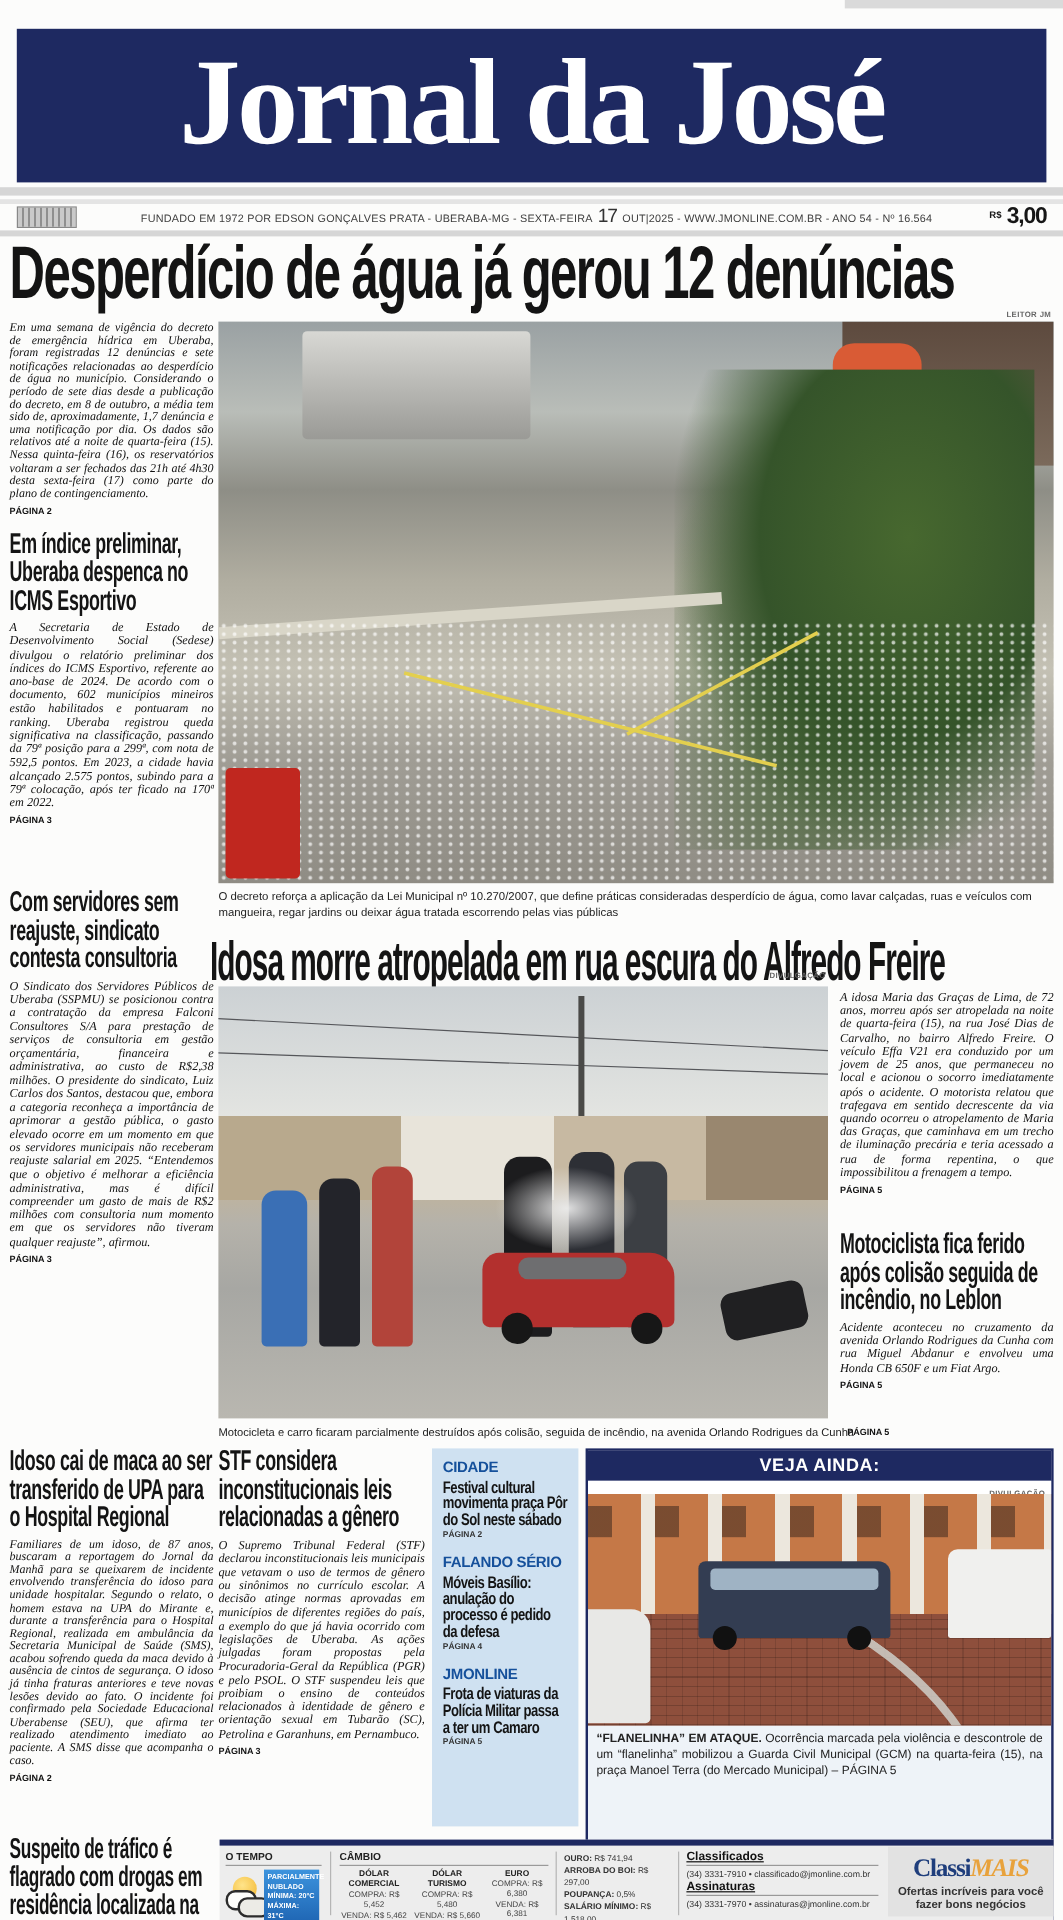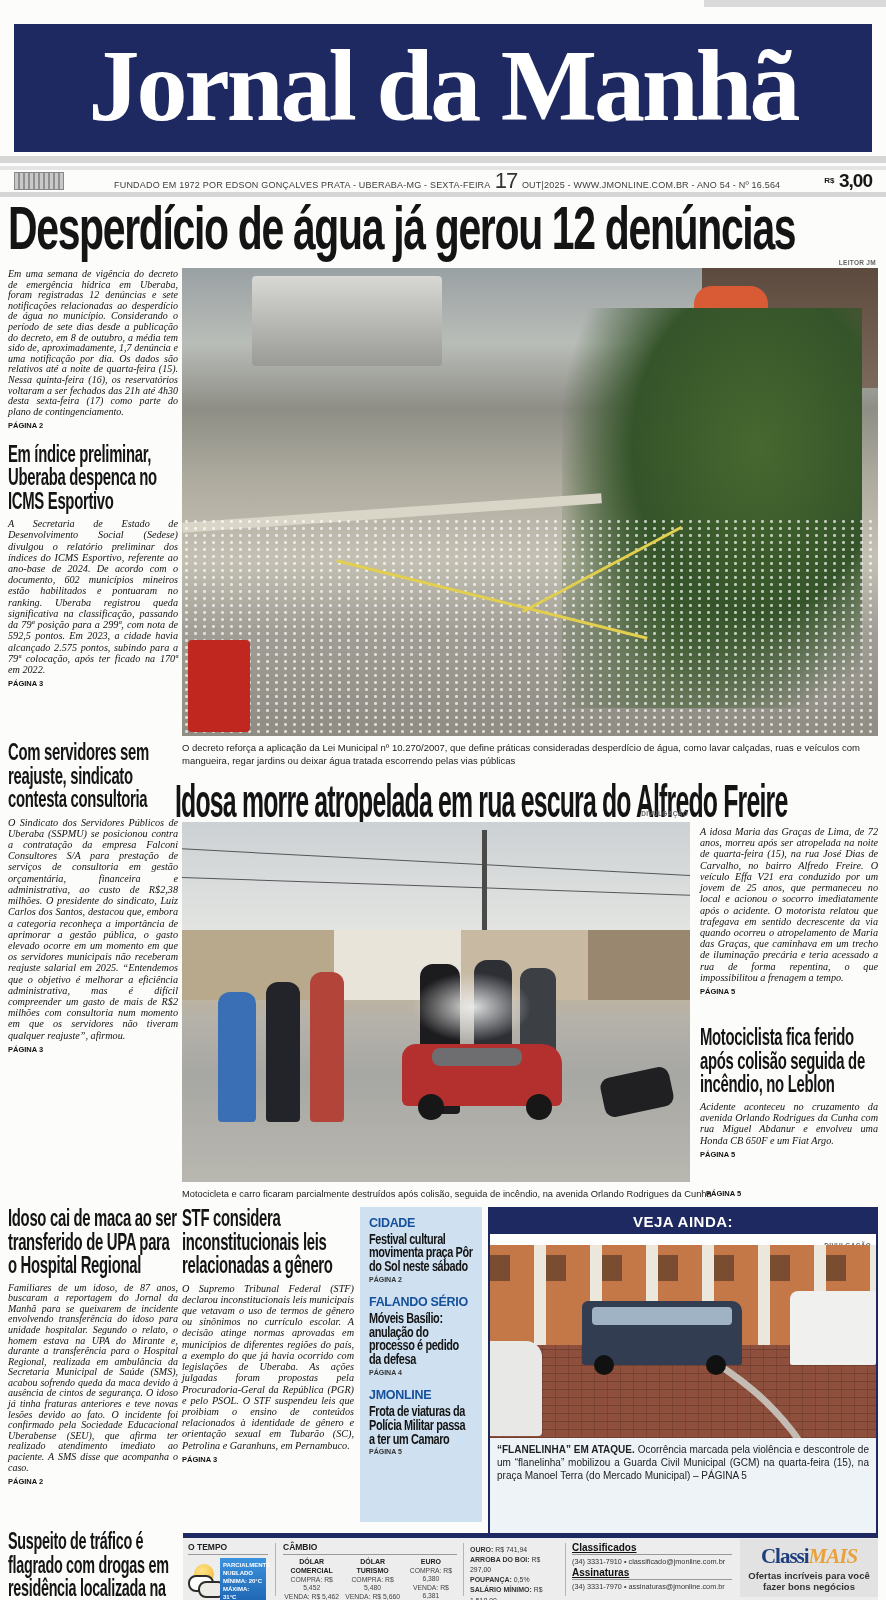--- a/index.html
+++ b/index.html
@@ -17,21 +17,21 @@
   .caption{font-size:9.5px;line-height:1.32;color:#222;}
   .stripe{position:absolute;left:0;width:886px;}
   
   .masthead{left:14px;top:24px;width:858px;height:128px;background:#1e2961;}
   .mast-title{width:100%;text-align:center;font-family:"Liberation Serif",serif;font-weight:bold;
               font-size:102px;line-height:124px;color:#fff;letter-spacing:-3px;}
   .inforow{left:14px;top:171px;width:858px;height:19px;display:flex;align-items:center;}
   .bldg{width:48px;height:16px;border:1px solid #888;background:
         repeating-linear-gradient(90deg,#c9c9c9 0 3px,#8f8f8f 3px 5px);margin-right:6px;}
   .infotext{flex:1;text-align:center;font-size:9px;color:#3d3d3d;letter-spacing:.2px;white-space:nowrap;}
-  .infotext .day{font-size:22px;color:#333;letter-spacing:-1px;padding:0 2px;}
+  .infotext .day{font-size:16px;color:#333;letter-spacing:-1px;padding:0 2px;}
   .price{white-space:nowrap;}
   .price .cur{font:bold 8px "Liberation Sans",sans-serif;vertical-align:4px;}
   .price .val{font:bold 19px "Liberation Sans",sans-serif;letter-spacing:-1px;}
   
   .photo{overflow:hidden;}
   .ph{position:absolute;}
   
   .bluebox{left:360px;top:1207px;width:122px;height:315px;background:#cfe1f1;padding:10px 9px;box-sizing:border-box;}
   .kicker{font:bold 12.5px/1.1 "Liberation Sans",sans-serif;color:#15509b;letter-spacing:-.3px;}
   .boxtitle{margin-top:2px;font-size:14px;}
@@ -67,21 +67,21 @@
   .nowrap{white-space:nowrap;}
 </style>
 </head>
 <body>
 
 <div class="page">
 
   <div class="abs" style="left:704px;top:0;width:182px;height:7px;background:#dadada;"></div>
 
   <div class="abs masthead">
-    <div class="mast-title">Jornal da Manhã</div>
+    <div class="mast-title">Jornal da José</div>
   </div>
   <div class="stripe" style="top:156px;height:7px;background:#d6d6d6;"></div>
   <div class="stripe" style="top:166px;height:4px;background:#e4e4e4;"></div>
 
   <div class="abs inforow">
     <div class="bldg"></div>
     <div class="infotext">
       <span>FUNDADO EM 1972 POR EDSON GONÇALVES PRATA - UBERABA-MG - SEXTA-FEIRA</span>
       <span class="day">17</span>
       <span>OUT|2025</span>

